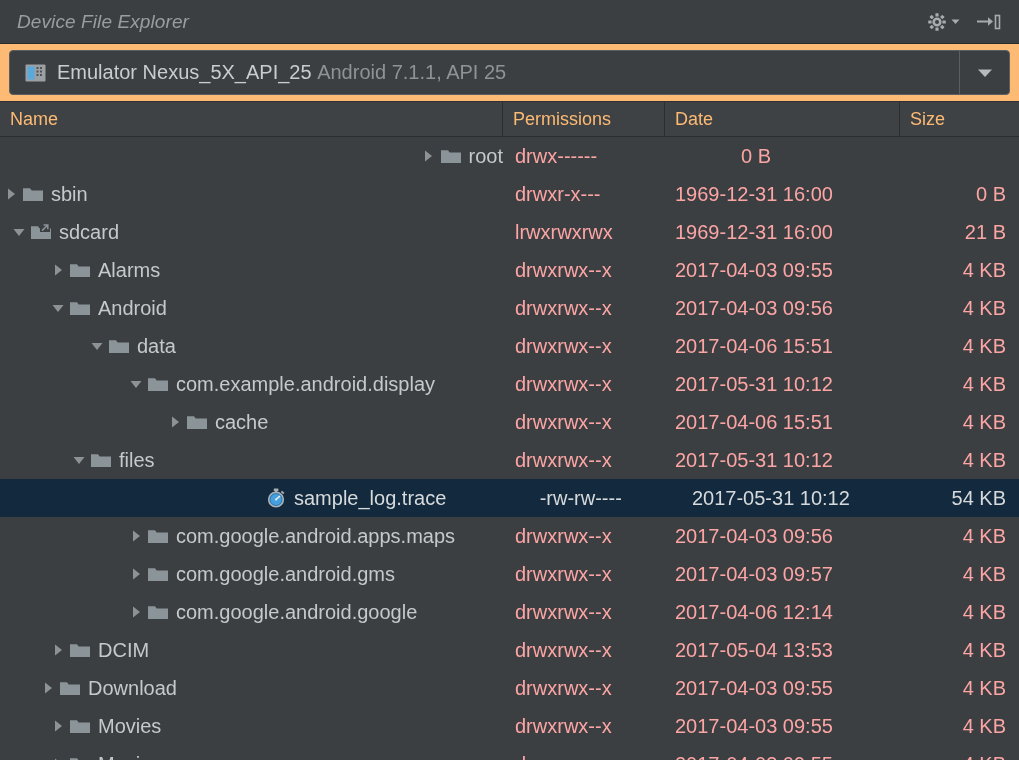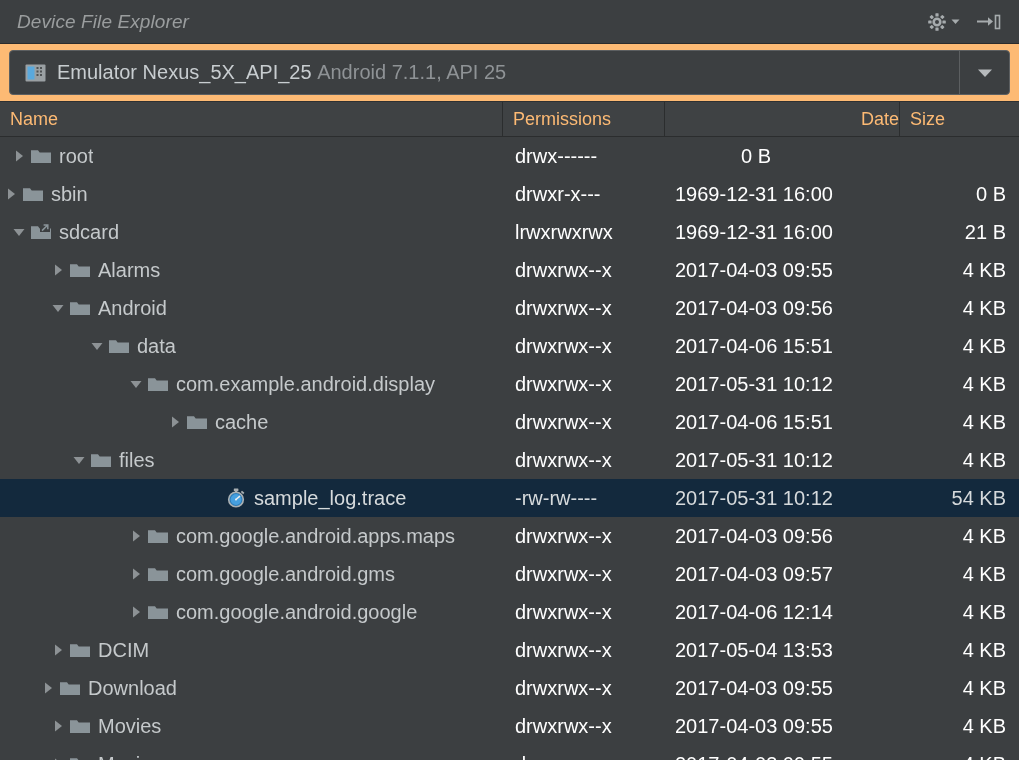--- a/index.html
+++ b/index.html
@@ -87,21 +87,21 @@
     display:flex; align-items:center; height:100%;
     overflow:hidden; position:relative;
   }
   .twisty { width:22px; flex:0 0 22px; display:flex; align-items:center; justify-content:center; }
   .file-icon { width:22px; flex:0 0 22px; display:flex; align-items:center; justify-content:center; margin-right:7px; }
   .name-label {
     font-size:20px; color:#c5c9cb; overflow:hidden;
   }
   .row.selected .name-label { color:#d6dadc; }
   .cell-perm, .cell-date, .cell-size {
-    font-size:20px; color:#ffffff; display:flex; align-items:center; height:100%;
+    font-size:20px; color:#fca5a5; display:flex; align-items:center; height:100%;
   }
   .cell-perm { padding-left:12px; }
   .cell-date { padding-left:10px; }
   .cell-size { justify-content:flex-end; padding-right:13px; }
   .row.selected .cell-perm,
   .row.selected .cell-date,
   .row.selected .cell-size { color:#d6dadc; }
 </style>
 </head>
 <body>
@@ -169,30 +169,30 @@
   </div>
 
   <div class="table">
     <div class="thead">
         <div class="th" style="width: 503px;">
           <span>Name</span>
         </div>
         <div class="th" style="width: 162px;">
           <span>Permissions</span>
         </div>
-        <div class="th" style="width: 235px; justify-content: flex-end;">
+        <div class="th" style="width: 235px;">
           <span>Date</span>
         </div>
         <div class="th" style="width: 119px;">
           <span>Size</span>
         </div>
       </div>
     <div class="tbody">
         <div class="row">
-          <div class="cell-name" style="width: 503px; padding-left: 8px;">
+          <div class="cell-name" style="width: 503px;  justify-content: flex-end;">
             <span class="twisty">
               <svg width="13" height="14" viewBox="0 0 13 14">
                 <path d="M3 1.5l7 5.5-7 5.5z" fill="#8d9295"></path>
               </svg>
             </span>
             <span class="file-icon">
               <svg width="22" height="18" viewBox="0 0 22 18">
                 <path d="M1 3.2h7l1.7 2.2H21V16H1z" fill="#8a9499"></path>
               </svg>
             </span>
@@ -341,21 +341,21 @@
                 <path d="M1 3.2h7l1.7 2.2H21V16H1z" fill="#8a9499"></path>
               </svg>
             </span>
             <span class="name-label">files</span>
           </div>
           <div class="cell-perm" style="width: 162px;">drwxrwx--x</div>
           <div class="cell-date" style="width: 235px;">2017-05-31 10:12</div>
           <div class="cell-size" style="width: 119px;">4 KB</div>
         </div>
         <div class="row selected">
-          <div class="cell-name" style="width: 503px; padding-left: 203px;">
+          <div class="cell-name" style="width: 503px; padding-left: 203px; margin-left: 40px;">
             <span class="twisty"></span>
             <span class="file-icon">
               <svg width="22" height="22" viewBox="0 0 22 22">
                 <circle cx="11" cy="12.5" r="7.3" fill="#2d7cb8" stroke="#aab0b3" stroke-width="1.6"></circle>
                 <circle cx="11" cy="12.5" r="5.4" fill="#46a0e0"></circle>
                 <rect x="8.8" y="1.4" width="4.6" height="2.6" rx="0.6" fill="#aab0b3"></rect>
                 <rect x="9.9" y="3.6" width="2.4" height="2.2" fill="#aab0b3"></rect>
                 <path d="M16.4 4.3l2.4 2.2" stroke="#aab0b3" stroke-width="1.8" fill="none"></path>
                 <path d="M11 12.5l3.6-3.1" stroke="#e8eef1" stroke-width="1.5" fill="none" stroke-linecap="round"></path>
                 <circle cx="11" cy="12.5" r="1" fill="#e8eef1"></circle>

